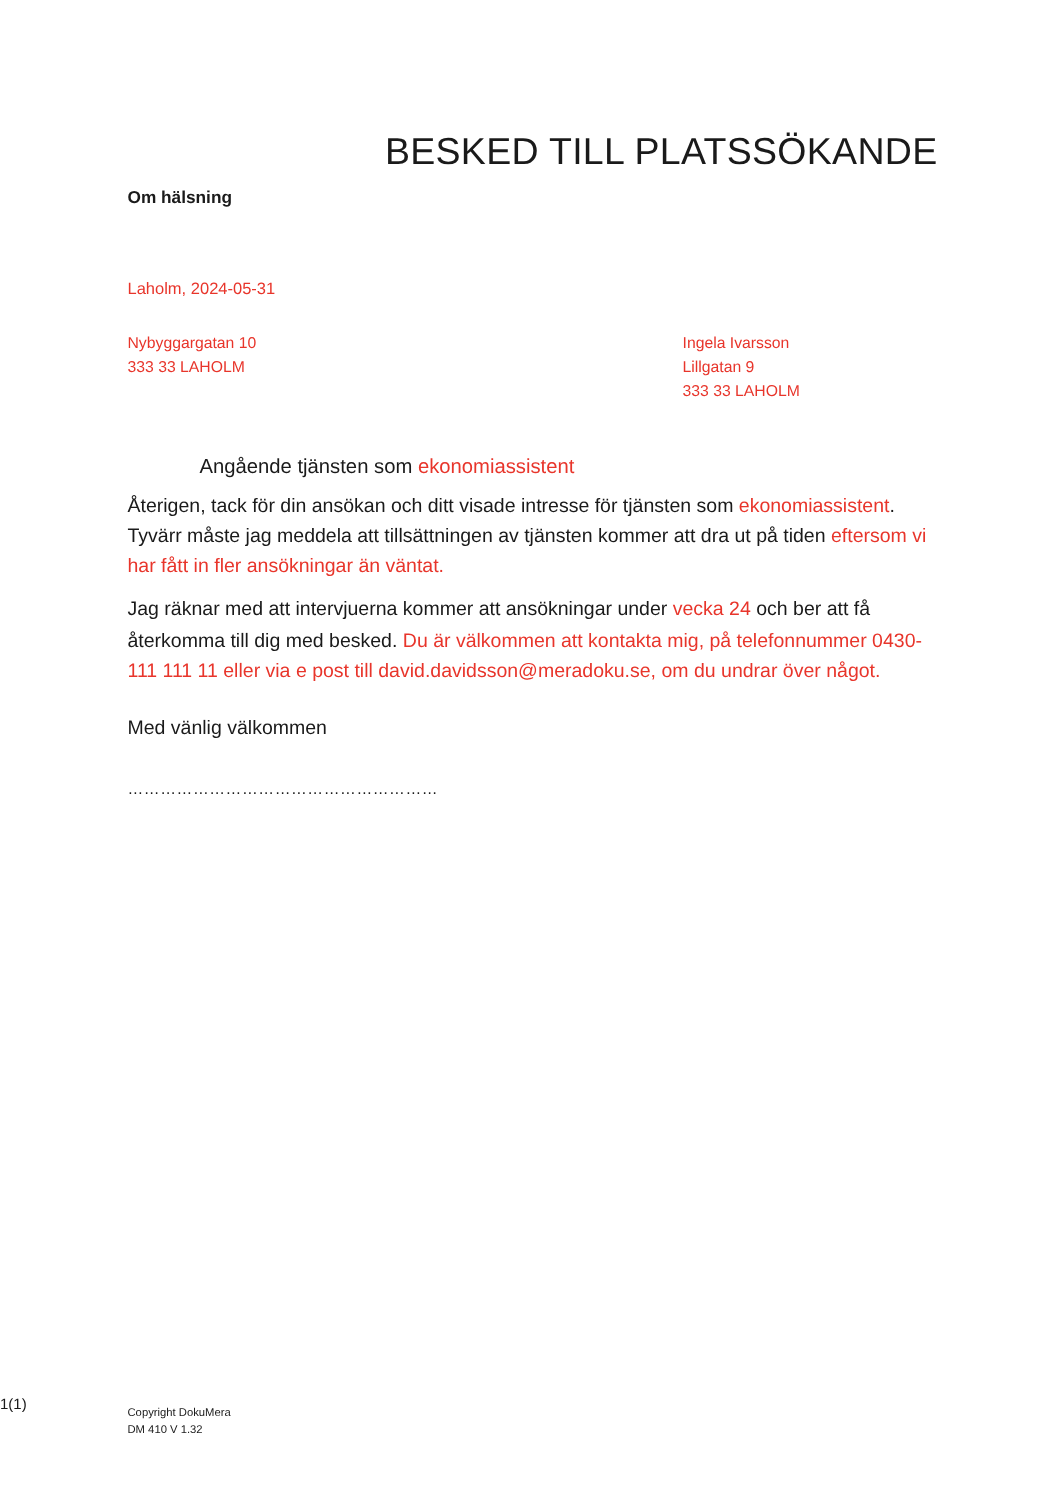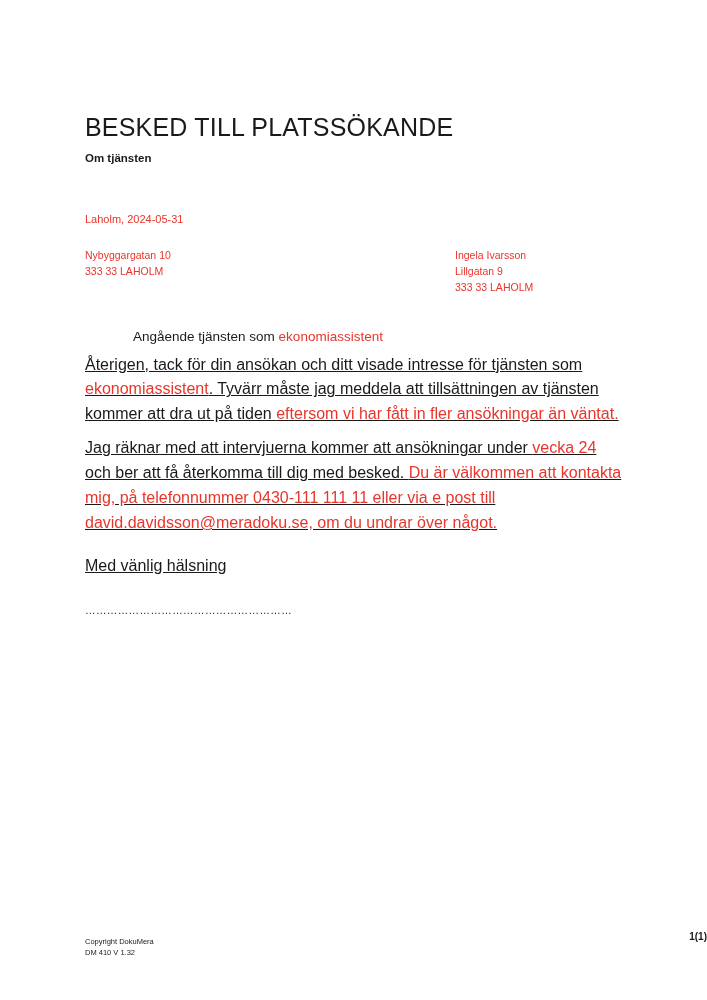--- a/index.html
+++ b/index.html
@@ -23,22 +23,23 @@
     left: 85px;
     top: 0;
     width: 540px;
   }
   .title {
     font-size: 25px;
     font-weight: 400;
     letter-spacing: 0.2px;
     color: #1a1a1a;
     margin: 0;
-    padding-top: 114px;
+    padding-top: 88px;
     line-height: 1.1;
+    text-align: right;
   }
   .subtitle {
     font-size: 11.5px;
     font-weight: bold;
     color: #1a1a1a;
     margin: 10px 0 0 0;
   }
   .red {
     color: #e8352b;
   }
@@ -70,26 +71,25 @@
   }
   .section-heading {
     font-size: 13.5px;
     color: #1a1a1a;
     margin-top: 20px;
     margin-bottom: 0;
     font-weight: 400;
     margin-left: 48px;
   }
   p.body-par {
-    font-size: 16px;
+    font-size: 13px;
     color: #1a1a1a;
     line-height: 1.56;
     margin: 9px 0 0 0;
     text-align: left;
-    text-decoration: underline;
   }
   p.sign-off {
     margin-top: 18px;
   }
   .dots {
     font-size: 10.5px;
     color: #1a1a1a;
     letter-spacing: 0.4px;
     margin-top: 25px;
     white-space: nowrap;
@@ -104,34 +104,33 @@
     bottom: 41px;
     font-size: 7.5px;
     color: #1a1a1a;
     line-height: 1.45;
   }
   .page-number {
     position: absolute;
     left: 0;
     right: 0;
     bottom: 58px;
-    text-align: right;
+    text-align: left;
     font-size: 10px;
     color: #1a1a1a;
-    font-weight: bold;
   }
 </style>
 </head>
 <body>
 
 <div class="page">
   <div class="doc">
 
     <h1 class="title">BESKED TILL PLATSSÖKANDE</h1>
-    <div class="subtitle">Om tjänsten</div>
+    <div class="subtitle">Om hälsning</div>
 
     <div class="dateline red">Laholm, 2024-05-31</div>
 
     <div class="addresses">
       <div class="addr-left red">
         <span class="addr-line">Nybyggargatan 10</span>
         <span class="addr-line">333 33 LAHOLM</span>
       </div>
       <div class="addr-right red">
         <span class="addr-line">Ingela Ivarsson</span>
@@ -145,21 +144,21 @@
     </div>
 
     <p class="body-par">
       <span>Återigen, tack för din ansökan och ditt visade intresse för tjänsten som </span><span class="red">ekonomiassistent</span><span>. Tyvärr måste jag meddela att tillsättningen av tjänsten kommer att dra ut på tiden </span><span class="red">eftersom vi har fått in fler ansökningar än väntat.</span>
     </p>
 
     <p class="body-par">
       <span>Jag räknar med att intervjuerna kommer att ansökningar under </span><span class="red">vecka 24</span><span> och ber att få återkomma till dig med besked. </span><span class="red">Du är välkommen att kontakta mig, på telefonnummer 0430-111 111 11 eller via e post till david.davidsson@meradoku.se, om du undrar över något.</span>
     </p>
 
-    <p class="body-par sign-off">Med vänlig hälsning</p>
+    <p class="body-par sign-off">Med vänlig välkommen</p>
 
     <div class="dots">…………………………………………………</div>
 
   </div>
 
   <div class="footer-left">
     <div>Copyright DokuMera</div>
     <div>DM 410 V 1.32</div>
   </div>
 

